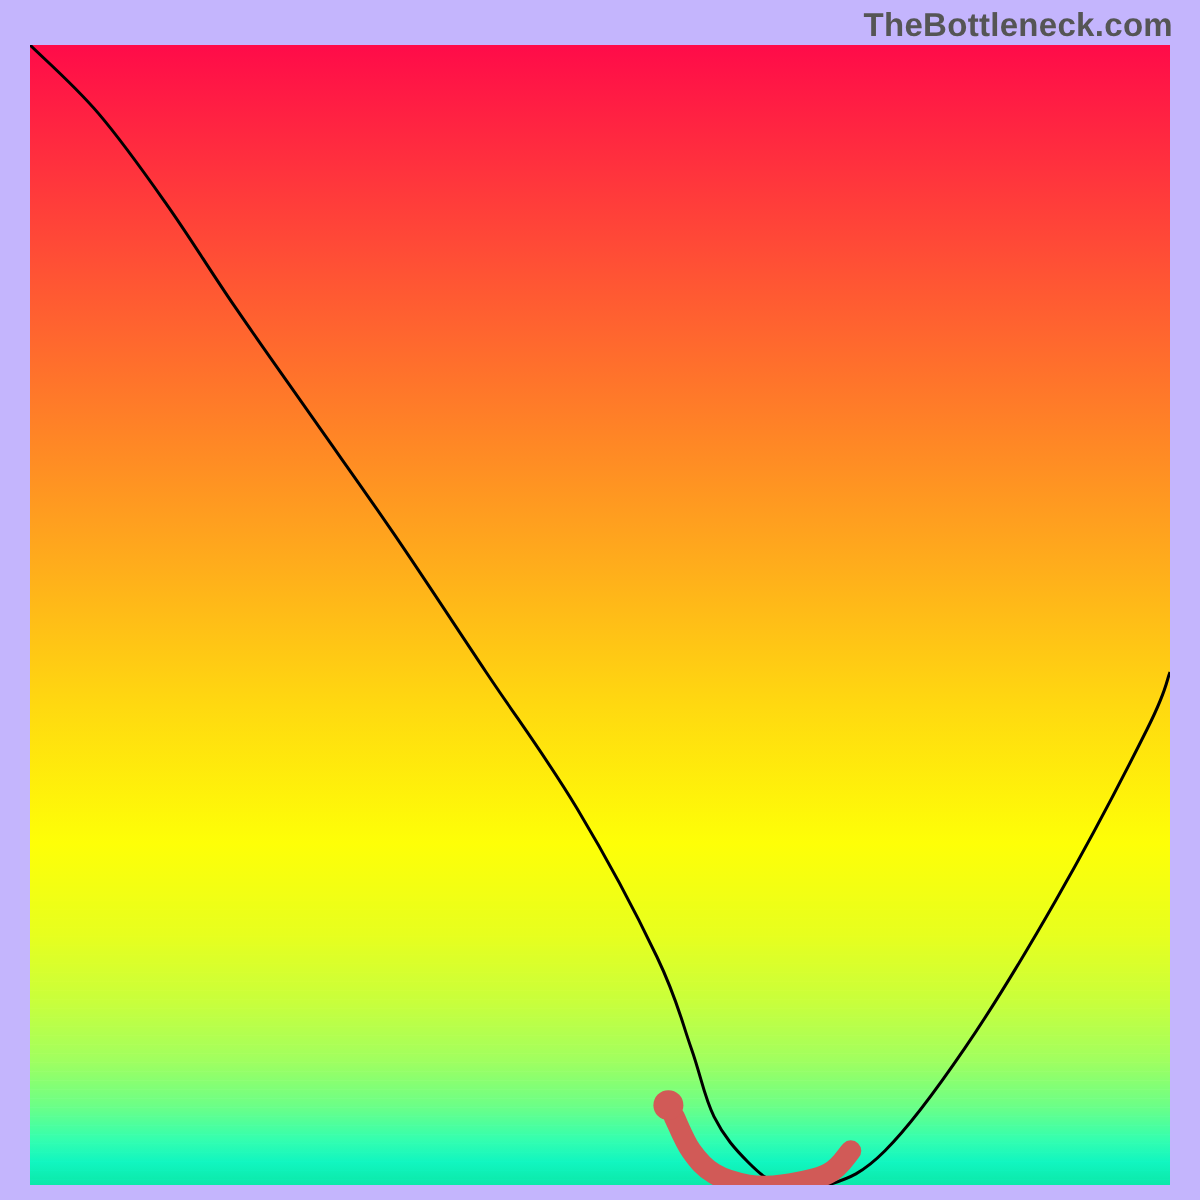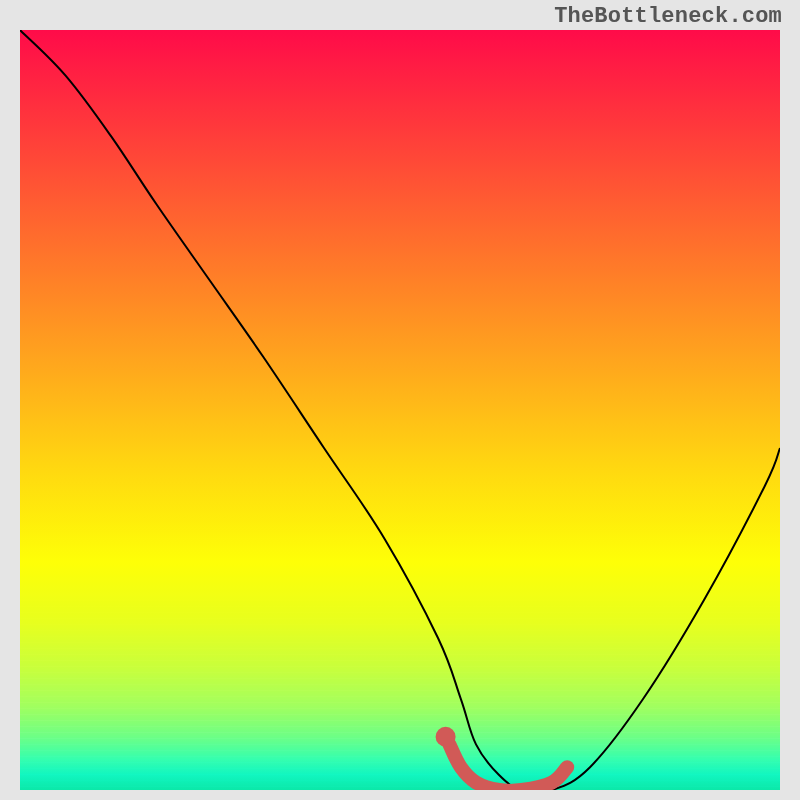--- a/index.html
+++ b/index.html
@@ -8,22 +8,21 @@
     width: 800px;
     height: 800px;
     background: #000;
     font-family: Arial, Helvetica, sans-serif;
     overflow: hidden;
   }
   .stage {
     position: relative;
     width: 800px;
     height: 800px;
-    background: #e5e5e5;
-    font-family: Liberation Mono, monospace;
+    background: #c4b5fd;
   }
   .watermark {
     position: absolute;
     top: 4px;
     right: 18px;
     color: #555;
     font-size: 22px;
     font-weight: 600;
     letter-spacing: 0.2px;
     z-index: 5;

